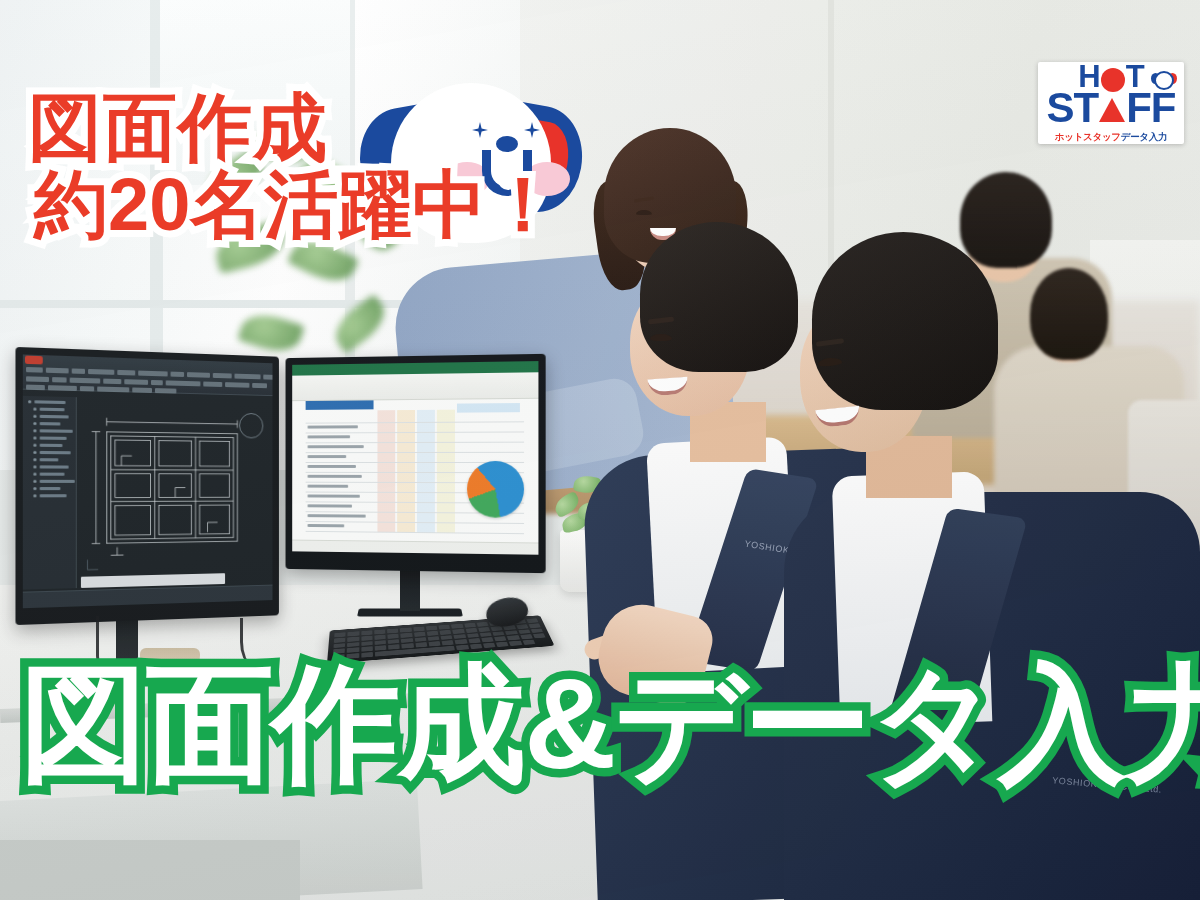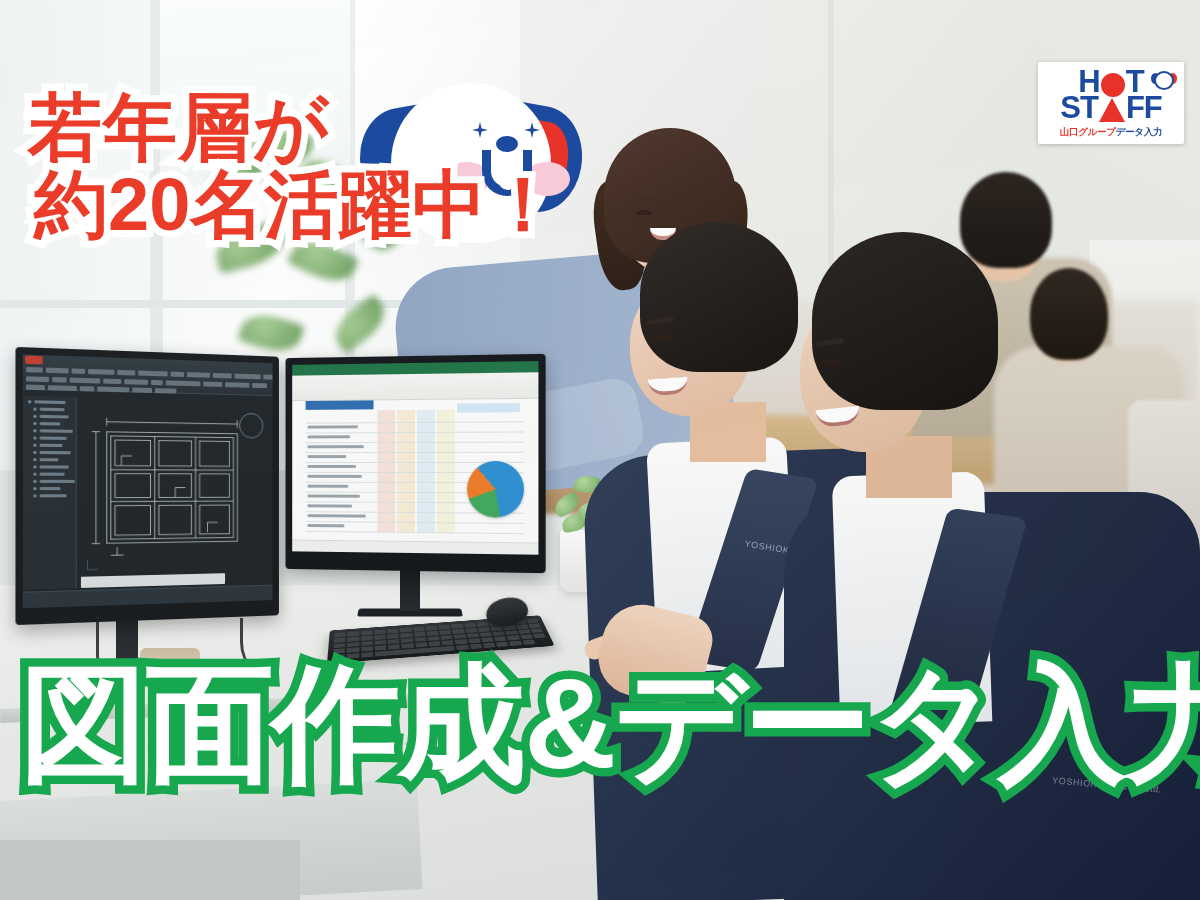--- a/index.html
+++ b/index.html
@@ -494,21 +494,21 @@
     width:146px; height:82px; background:#ffffff;
     border-radius:2px; box-shadow:0 1px 5px rgba(0,0,0,.22);
     display:flex; flex-direction:column; align-items:center; justify-content:center;
     padding:5px 6px 4px;
   }
   .logo-line {
     display:flex; align-items:center; justify-content:center;
     font-weight:900; color:#1b4a9e; line-height:.92;
     font-size:31px; letter-spacing:-1px;
   }
-  .logo-line2 { font-size:31px; margin-top:-3px; }
+  .logo-line2 { font-size:42px; margin-top:-3px; }
   .logo-o-red {
     display:inline-block; width:24px; height:24px; background:#e8332a;
     border-radius:50%; margin:0 1px; position:relative; top:2px;
   }
   .logo-a-red {
     display:inline-block; width:0; height:0; margin:0 1px;
     border-left:13px solid transparent; border-right:13px solid transparent;
     border-bottom:24px solid #e8332a; position:relative; top:2px;
   }
   .logo-mascot {
@@ -940,36 +940,36 @@
       <div class="mascot-cheek l"></div>
       <div class="mascot-cheek r"></div>
       <div class="mascot-eye l"></div>
       <div class="mascot-eye r"></div>
       <div class="mascot-mouth"></div>
       <div class="mascot-tongue"></div>
       <div class="mascot-nose"></div>
     </div>
   </div>
 
-  <div class="headline-top"><span>若年層が</span><span class="ln2">約20名活躍中！</span></div>
+  <div class="headline-top"><span>図面作成</span><span class="ln2">約20名活躍中！</span></div>
 
   <div class="headline-bottom">図面作成&amp;データ入力</div>
 
   <div class="logo-box">
     <div class="logo-mascot">
       <div class="logo-m-ear-l"></div>
       <div class="logo-m-ear-r"></div>
       <div class="logo-m-head"></div>
     </div>
     <div class="logo-line">
         <span>H</span>
         <span class="logo-o-red"></span>
         <span>T</span>
       </div>
     <div class="logo-line logo-line2">
         <span>ST</span>
         <span class="logo-a-red"></span>
         <span>FF</span>
       </div>
-    <div class="logo-sub"><span>山口グループ</span><span class="blue">データ入力</span></div>
+    <div class="logo-sub"><span>ホットスタッフ</span><span class="blue">データ入力</span></div>
   </div>
 
 </div>
 
 </body></html>

